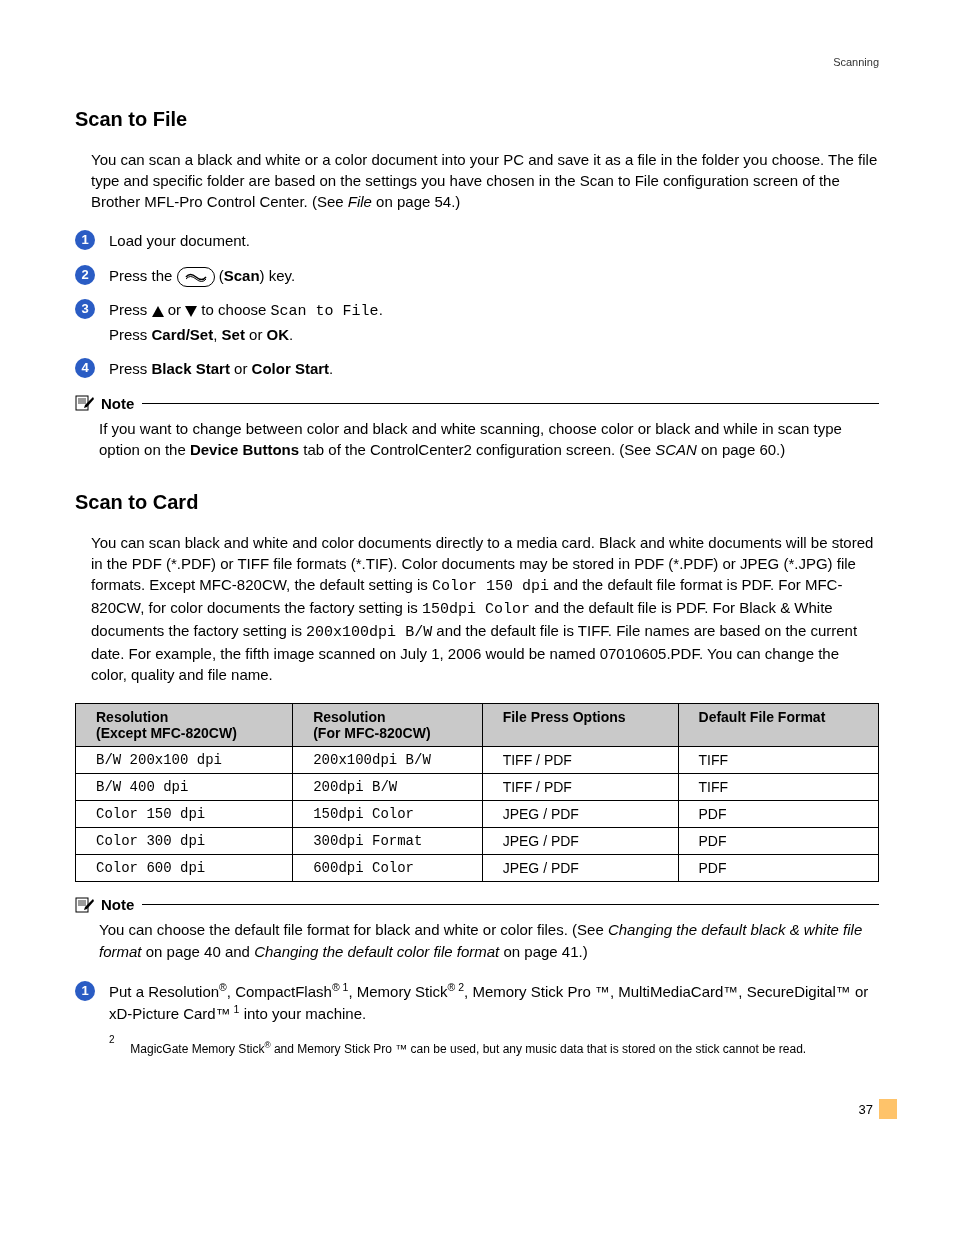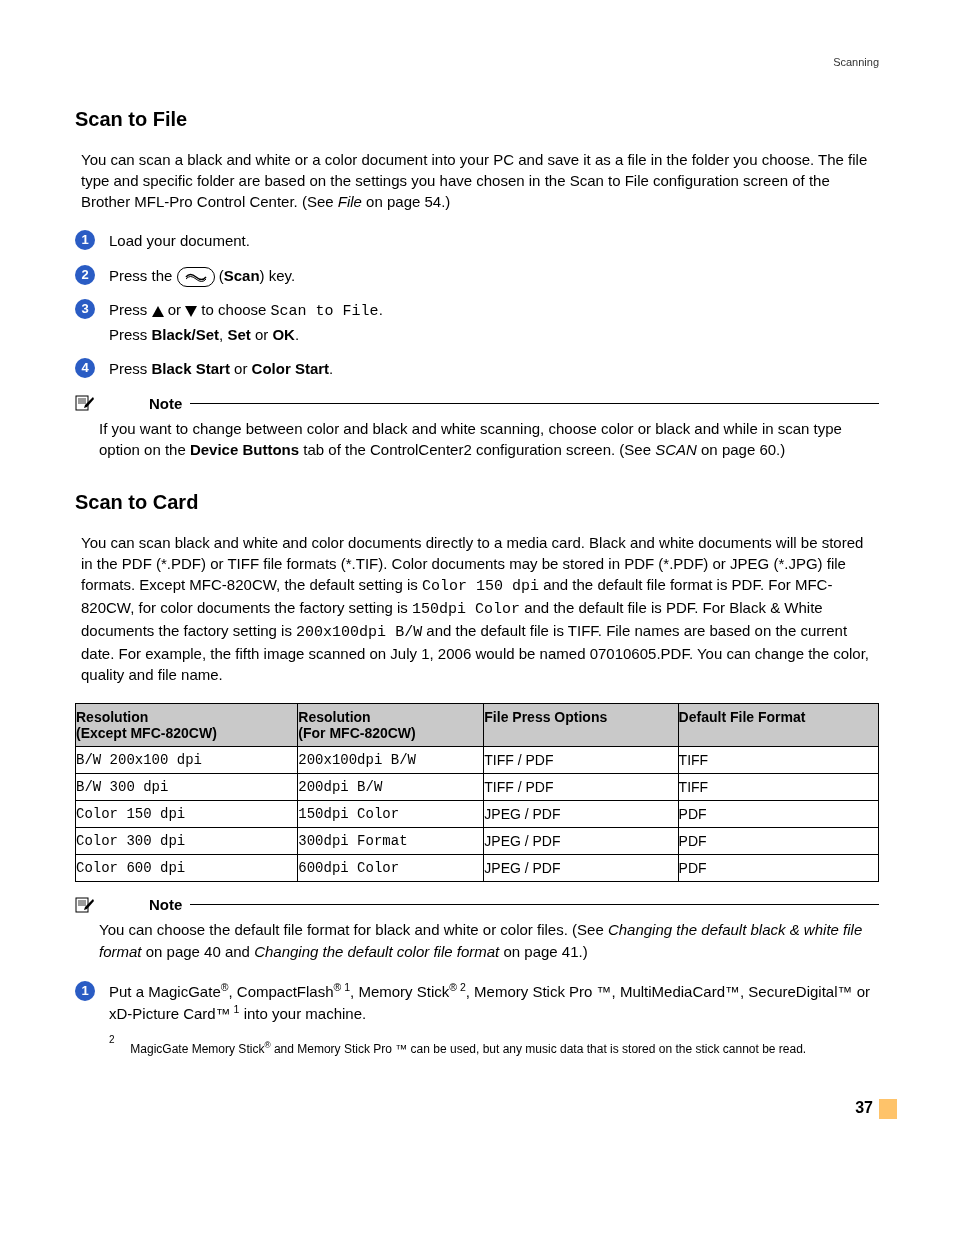--- a/index.html
+++ b/index.html
@@ -27,21 +27,21 @@
     top: 18px;
     font-size: 11px;
     color: #333;
   }
   h2.section-title {
     font-size: 20px;
     font-weight: bold;
     margin: 30px 0 18px 0;
   }
   p.body-text {
-    margin: 0 0 18px 6px;
+    margin: 0 0 18px 16px;
     line-height: 1.4;
   }
   .steps {
     list-style: none;
     padding: 0;
     margin: 0 0 14px 0;
   }
   .steps > li {
     position: relative;
     padding-left: 34px;
@@ -103,39 +103,38 @@
     margin-bottom: 6px;
   }
   .note-head .note-icon {
     width: 20px;
     height: 16px;
     margin-right: 6px;
   }
   .note-head .note-word {
     font-weight: bold;
     margin-right: 8px;
-    margin-left: 48px;
   }
   .note-head .note-rule {
     flex: 1;
     border-top: 1px solid #000;
     height: 0;
   }
   .note-body {
     margin: 0 0 0 24px;
     line-height: 1.45;
   }
   table.res-table {
     border-collapse: collapse;
     width: 100%;
     margin: 18px 0 14px 0;
   }
   table.res-table th, table.res-table td {
     border: 1px solid #000;
-    padding: 5px 0;
+    padding: 5px 20px;
     text-align: left;
     font-size: 14px;
     vertical-align: top;
   }
   table.res-table th {
     background: #c9c9c9;
     font-weight: bold;
   }
   .italic { font-style: italic; }
   .bold { font-weight: bold; }
@@ -157,22 +156,22 @@
     right: -18px;
     bottom: 0;
     background: #fec36a;
     width: 18px;
     height: 20px;
   }
   .page-num {
     position: absolute;
     right: 6px;
     bottom: 2px;
-    font-size: 16px;
-    font-weight: bold;
+    font-size: 13px;
+    font-weight: normal;
   }
 </style>
 </head>
 <body>
 
 <div class="page">
 
   <div class="header-space">
     <div class="header-right">Scanning</div>
   </div>
@@ -195,21 +194,21 @@
         <svg viewBox="0 0 24 12" width="24" height="12">
           <path d="M2 6 Q6 1 12 6 T22 6" stroke="#000" stroke-width="1.5" fill="none"></path>
           <path d="M2 8 Q6 3 12 8 T22 8" stroke="#000" stroke-width="1" fill="none"></path>
         </svg>
       </span>
       <span> (</span><span class="bold">Scan</span><span>) key.</span>
     </li>
     <li>
       <span class="step-num">3</span>
       <span>Press </span><span class="tri-up"></span><span> or </span><span class="tri-down"></span><span> to choose </span><span class="mono">Scan to File</span><span>.</span><br>
-      <span>Press </span><span class="bold">Black/Set</span><span>, </span><span class="bold">Set</span><span> or </span><span class="bold">OK</span><span>.</span>
+      <span>Press </span><span class="bold">Card/Set</span><span>, </span><span class="bold">Set</span><span> or </span><span class="bold">OK</span><span>.</span>
     </li>
     <li>
       <span class="step-num">4</span>
       <span>Press </span><span class="bold">Black Start</span><span> or </span><span class="bold">Color Start</span><span>.</span><br>
     </li>
   </ol>
 
   <div class="note-block">
     <div class="note-head">
       <span class="note-icon">
@@ -251,21 +250,21 @@
       </tr>
     </thead>
     <tbody id="res-tbody">
         <tr>
           <td class="mono">B/W 200x100 dpi</td>
           <td class="mono">200x100dpi B/W</td>
           <td>TIFF / PDF</td>
           <td>TIFF</td>
         </tr>
         <tr>
-          <td class="mono">B/W 300 dpi</td>
+          <td class="mono">B/W 400 dpi</td>
           <td class="mono">200dpi B/W</td>
           <td>TIFF / PDF</td>
           <td>TIFF</td>
         </tr>
         <tr>
           <td class="mono">Color 150 dpi</td>
           <td class="mono">150dpi Color</td>
           <td>JPEG / PDF</td>
           <td>PDF</td>
         </tr>
@@ -300,21 +299,21 @@
     </div>
     <p class="note-body">
       <span>You can choose the default file format for black and white or color files. (See </span><span class="italic">Changing the default black &amp; white file format</span><span> on page 40 and </span><span class="italic">Changing the default color file format</span><span> on page 41.)</span>
     </p>
   </div>
 
   <ol class="steps">
     <li>
       <span class="step-num">1</span>
       <span>
-        <span>Put a MagicGate</span><sup>®</sup><span>, CompactFlash</span><sup>®</sup><sup> 1</sup><span>, Memory Stick</span><sup>®</sup><sup> 2</sup><span>, Memory Stick Pro ™, MultiMediaCard™, SecureDigital™ or xD-Picture Card™</span><sup> 1</sup><span> into your machine.</span>
+        <span>Put a Resolution</span><sup>®</sup><span>, CompactFlash</span><sup>®</sup><sup> 1</sup><span>, Memory Stick</span><sup>®</sup><sup> 2</sup><span>, Memory Stick Pro ™, MultiMediaCard™, SecureDigital™ or xD-Picture Card™</span><sup> 1</sup><span> into your machine.</span>
       </span>
     </li>
   </ol>
 
   <div class="footnotes">
     <div>
       <sup class="fn-num">2</sup>
       <span>MagicGate Memory Stick</span><sup>®</sup><span> and Memory Stick Pro ™ can be used, but any music data that is stored on the stick cannot be read.</span>
     </div>
   </div>

